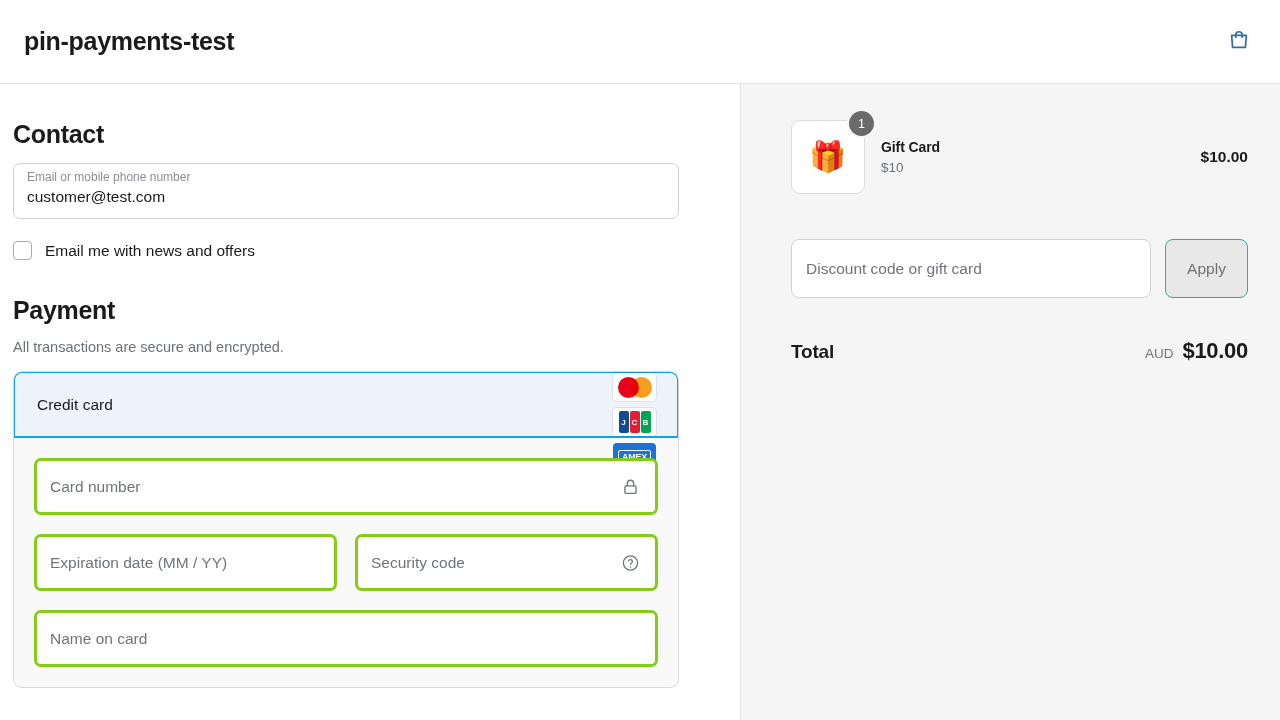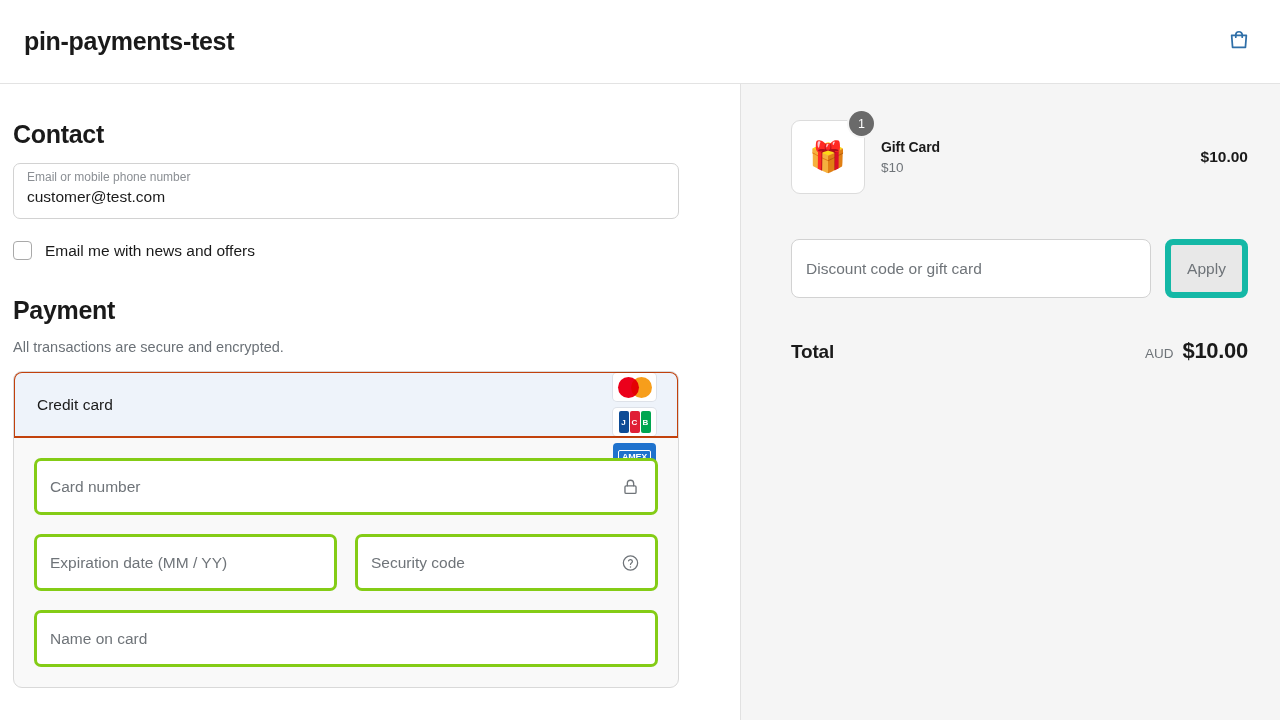--- a/index.html
+++ b/index.html
@@ -67,21 +67,21 @@
   .checkrow .clabel { font-size: 15.5px; color: #1a1a1a; }
 
   .payment-block { margin-top: 36px; }
 
   .pay-wrap {
     width: 666px; border: 1px solid #d9d9d9; border-radius: 9px;
     background: #f9f9f9; overflow: hidden;
   }
   .pay-header {
     height: 67px; background: #eef3fa;
-    border: 2px solid #c2410c; border-radius: 9px 9px 0 0;
+    border: 2px solid #0ea5e9; border-radius: 9px 9px 0 0;
     margin: -1px -1px 0 -1px;
     display: flex; align-items: center; justify-content: space-between;
     padding: 0 21px 0 22px;
   }
   .pay-header .ptitle { font-size: 15.5px; color: #1a1a1a; }
   .brands { display: flex; gap: 7px; align-items: flex-end; flex-direction: column; }
   .brand {
     width: 43px; height: 28px; border-radius: 4px;
     display: flex; align-items: center; justify-content: center;
     background: #fff; box-shadow: 0 0 0 1px rgba(0,0,0,.07);
@@ -145,21 +145,21 @@
 
   .discount-row { display: flex; gap: 14px; margin-top: 45px; }
   .discount-input {
     flex: 1; height: 59px; background: #fff;
     border: 1px solid #d2d2d2; border-radius: 8px;
     display: flex; align-items: center; padding: 0 14px;
   }
   .discount-input .ph { font-size: 15.5px; color: #6f7479; }
   .apply-btn {
     width: 83px; height: 59px; background: #e8e8e8;
-    border: 6px solid #14b8a6; border-radius: 8px; color: #6f7479;
+    border: 1px solid #14b8a6; border-radius: 8px; color: #6f7479;
     font-size: 15.5px; font-family: inherit; cursor: pointer;
     display: flex; align-items: center; justify-content: center;
   }
 
   .total-row {
     display: flex; align-items: baseline; justify-content: space-between;
     margin-top: 40px;
   }
   .total-label { font-size: 19px; font-weight: bold; color: #1a1a1a; letter-spacing: -0.2px; }
   .total-right { display: flex; align-items: baseline; gap: 9px; }

